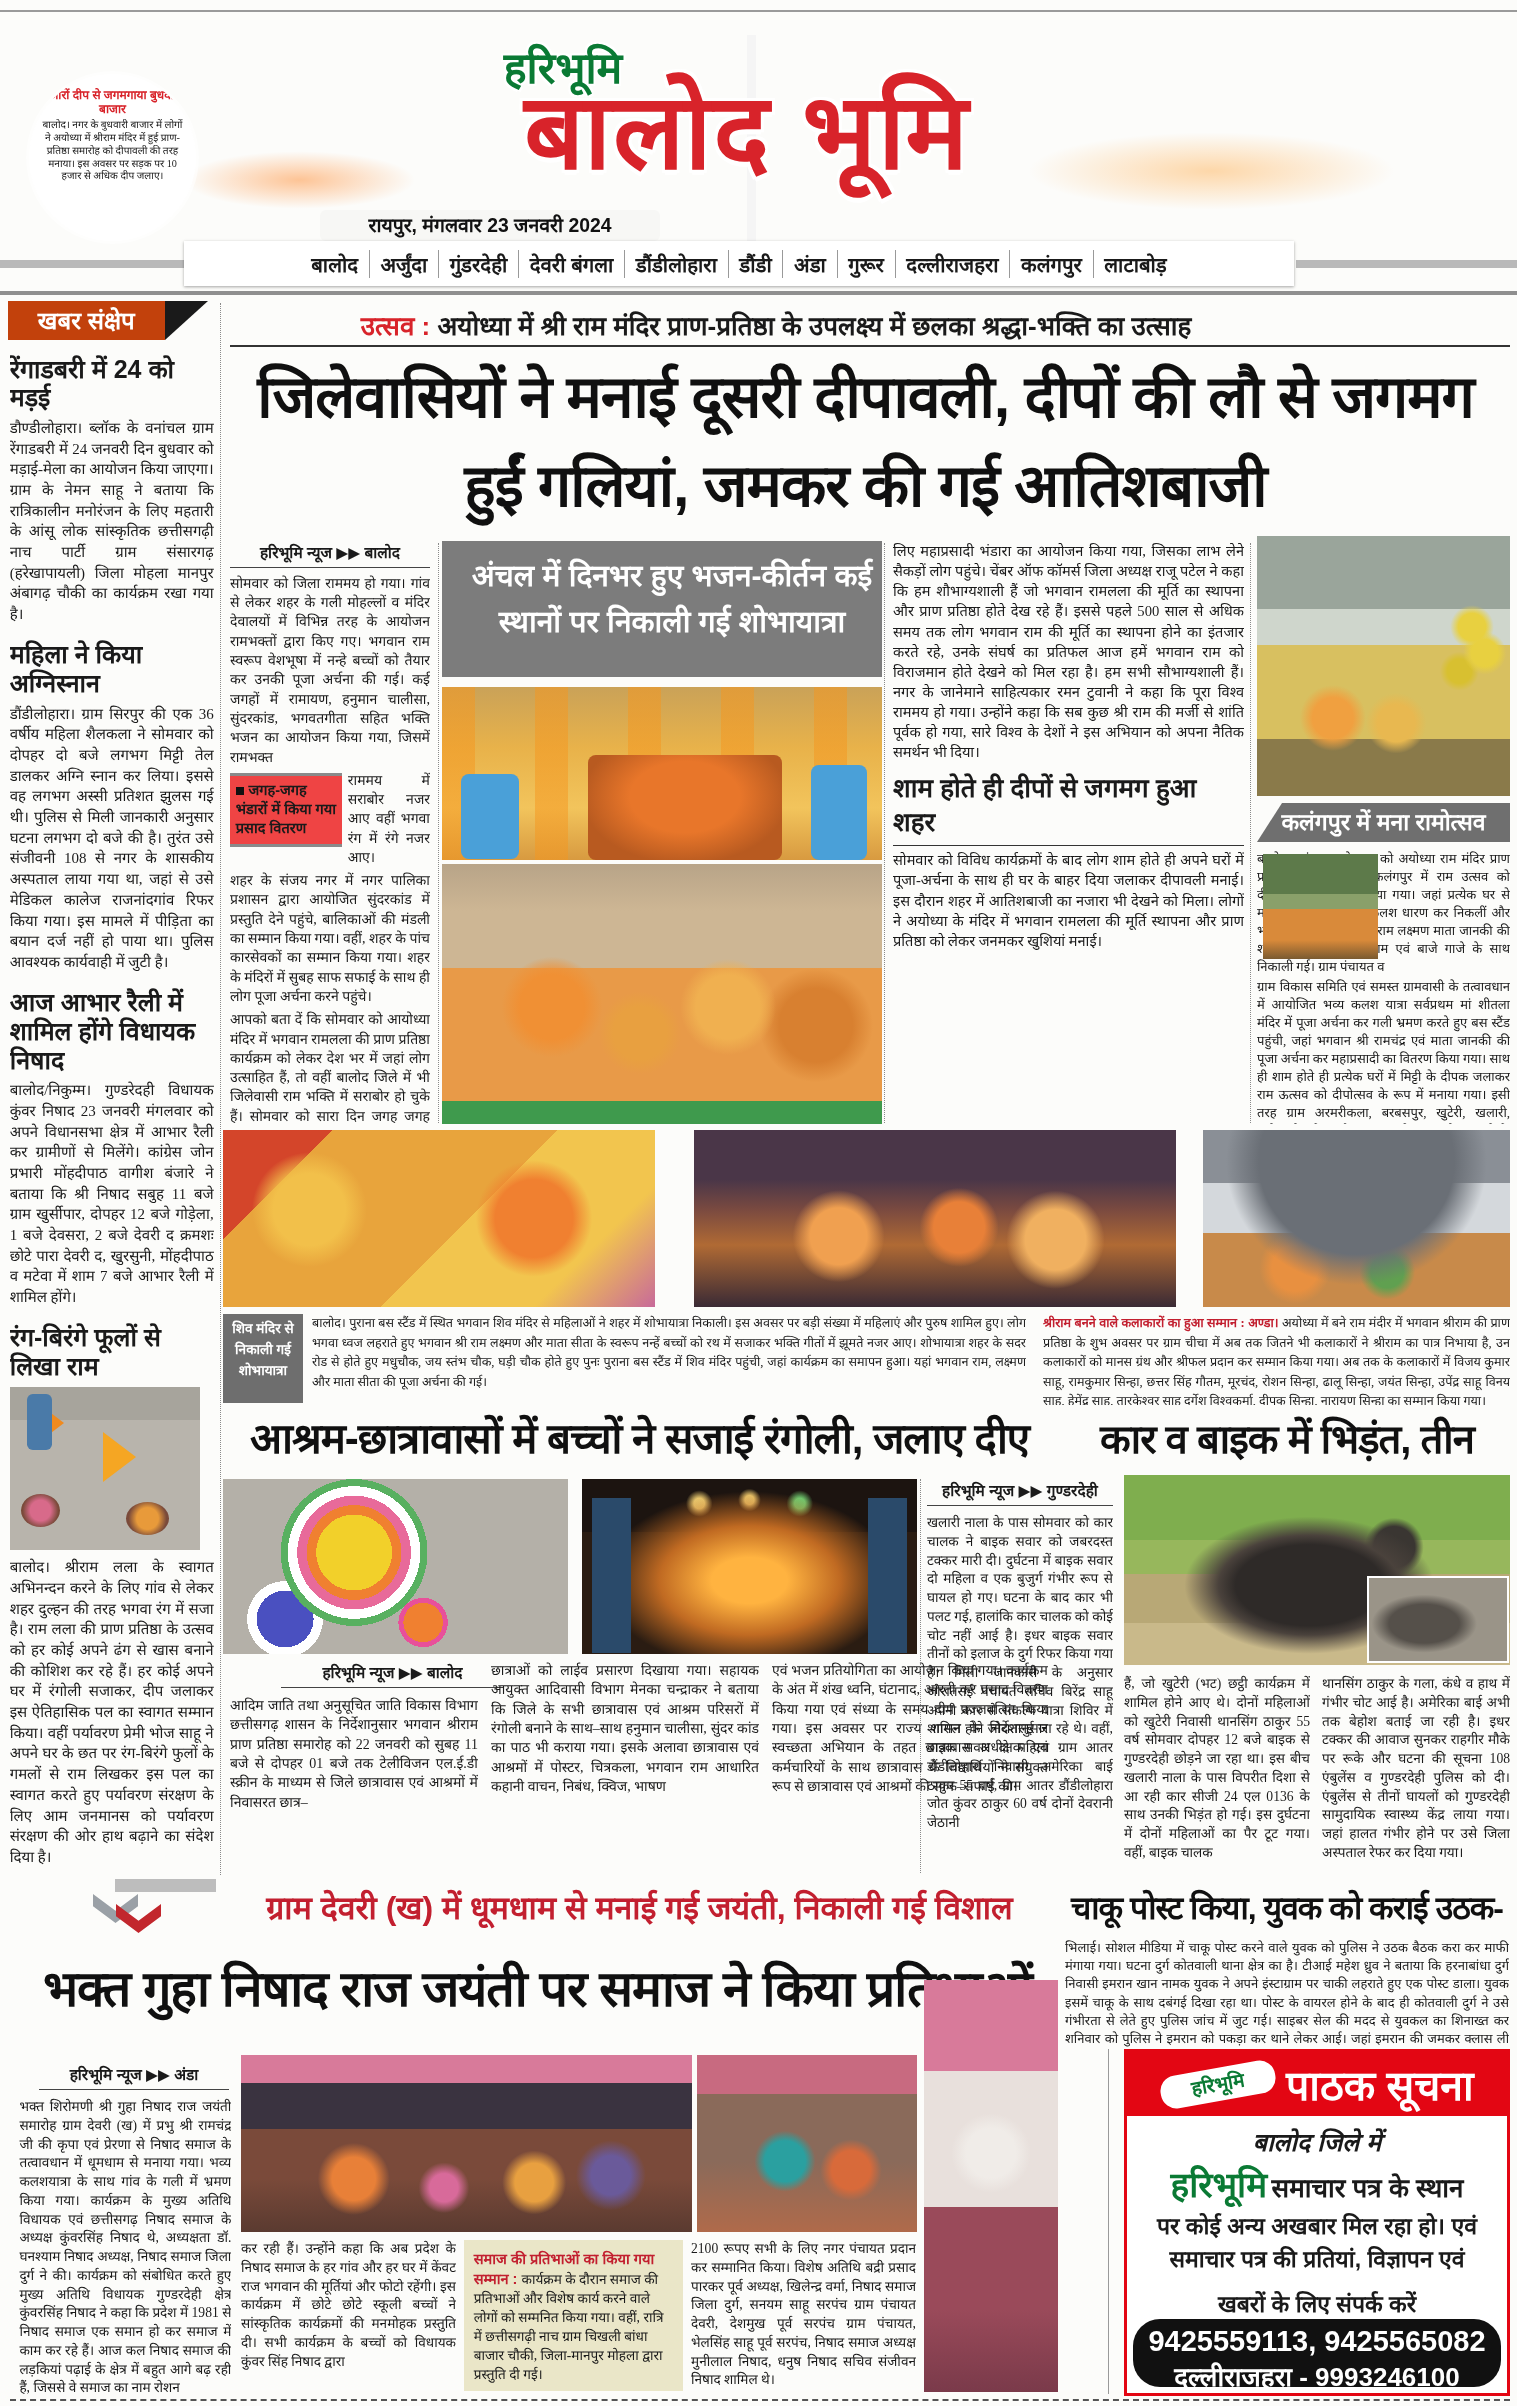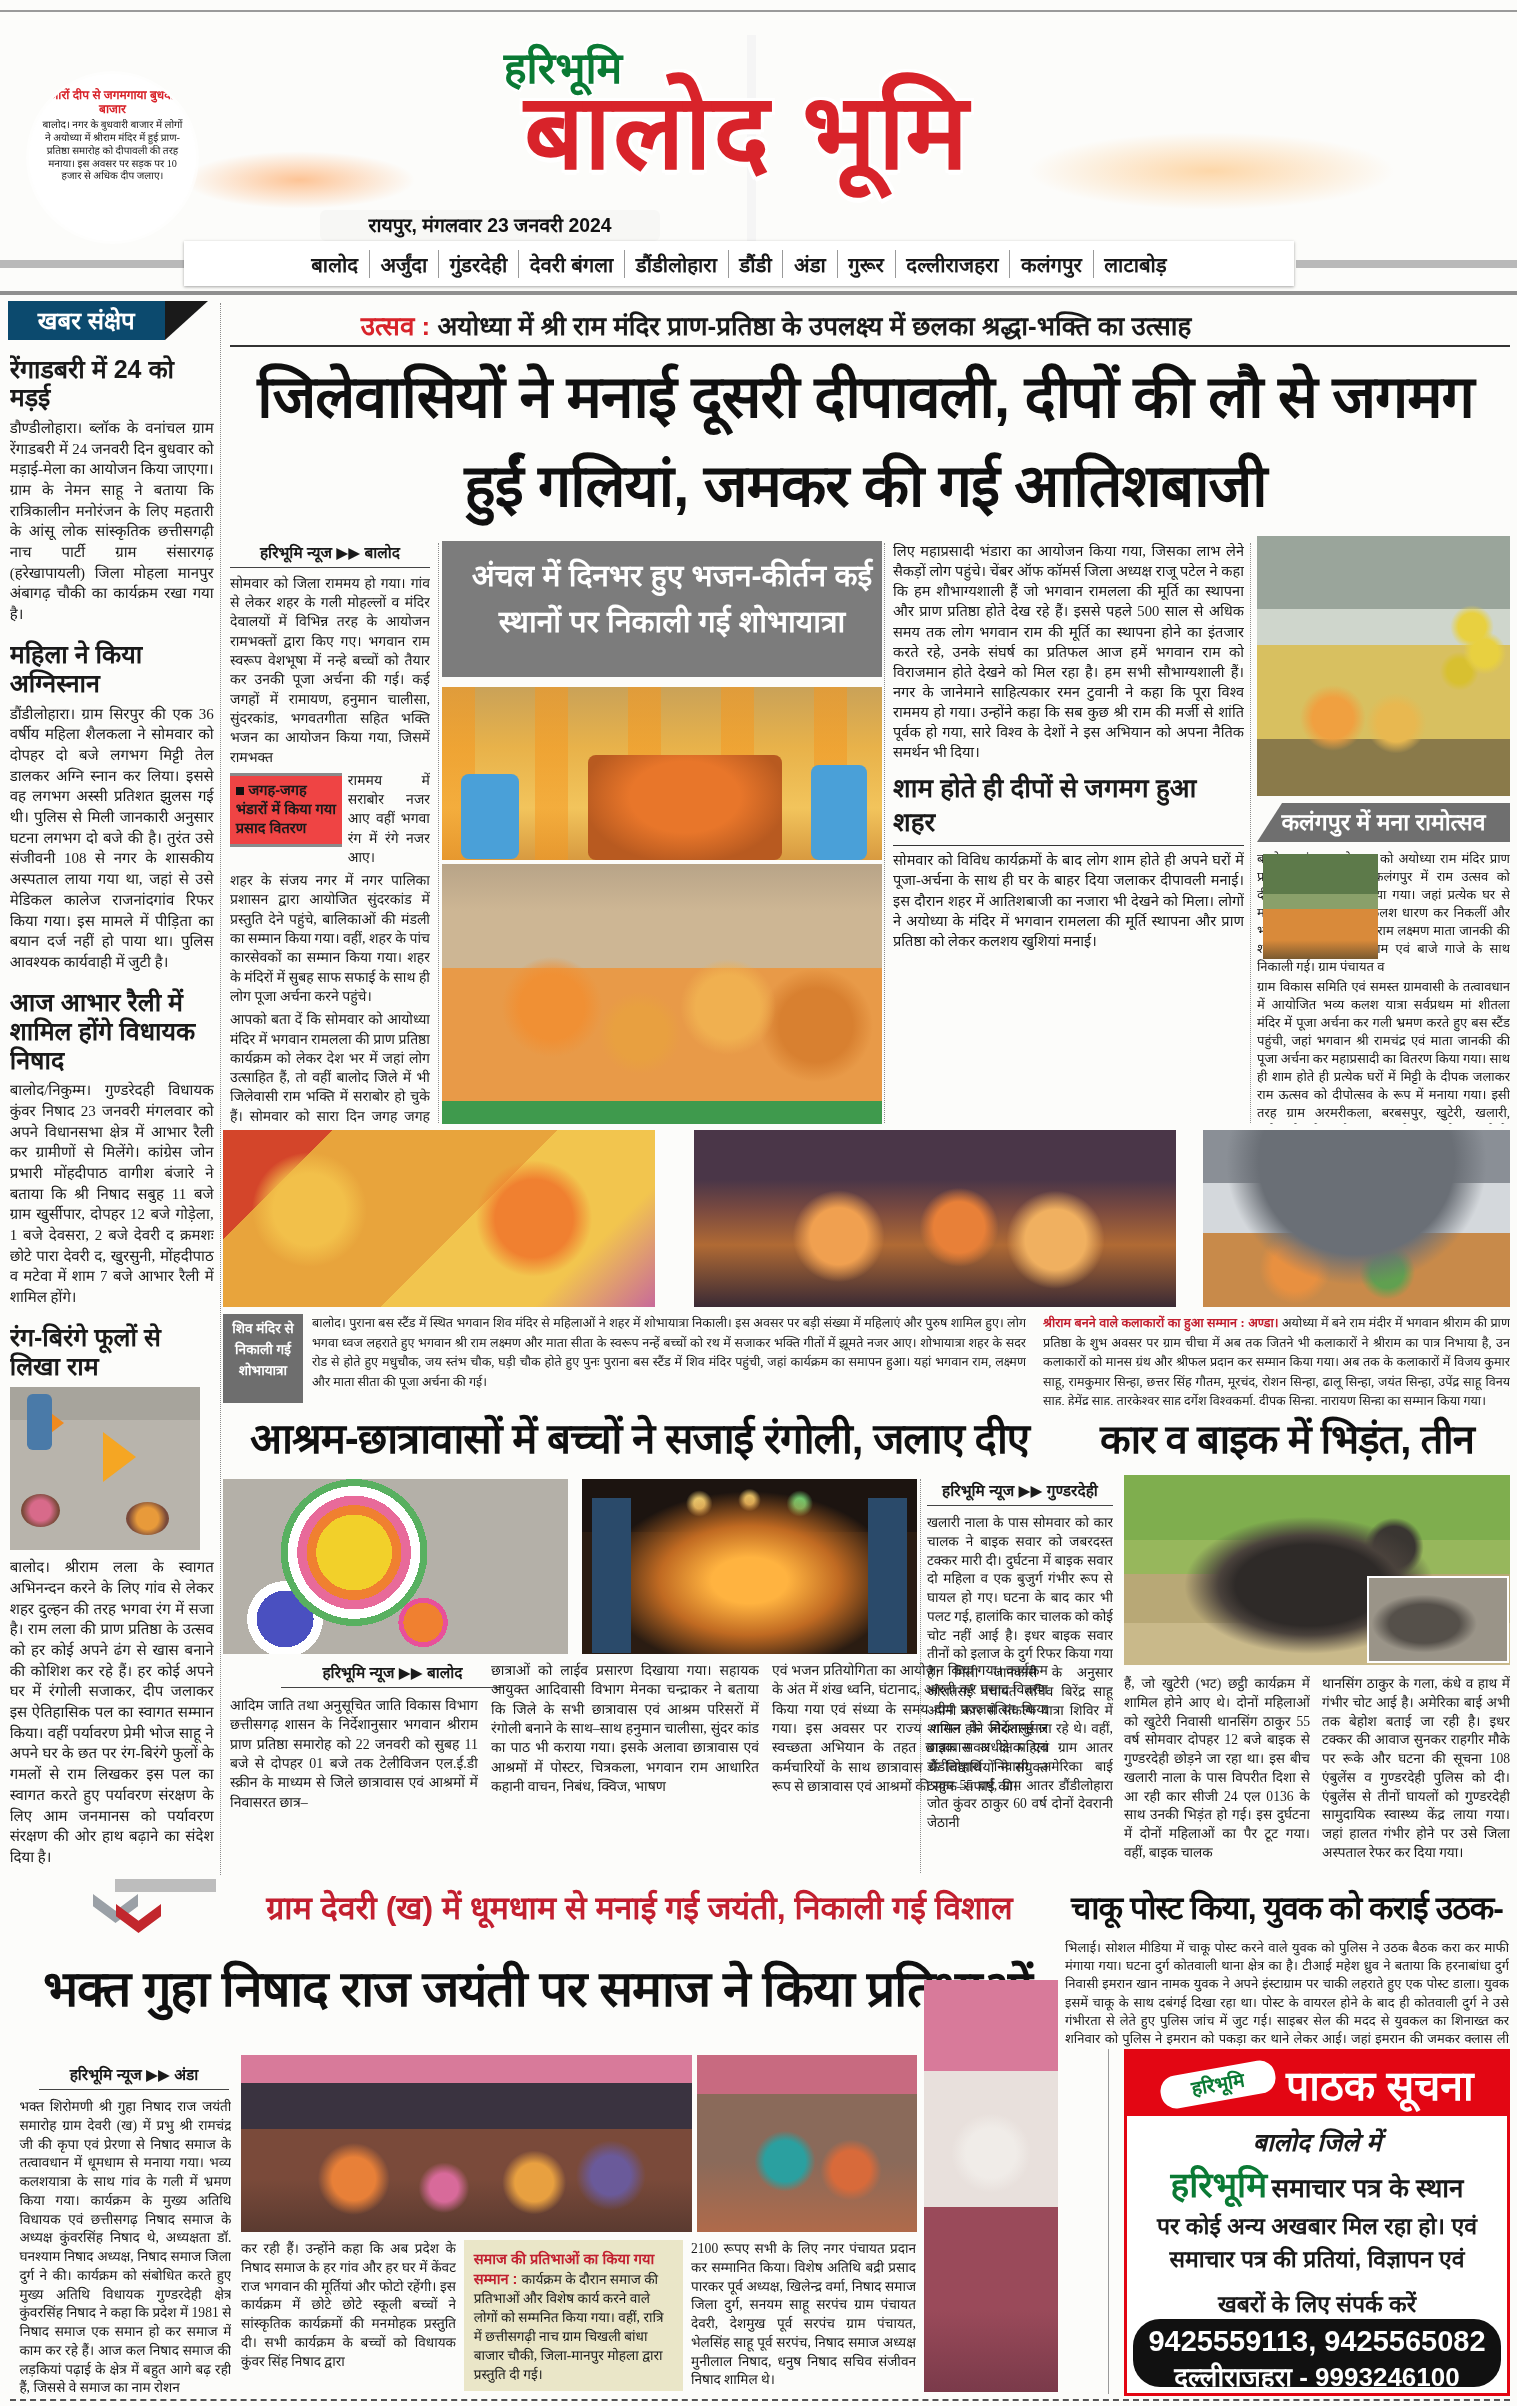--- a/index.html
+++ b/index.html
@@ -71,21 +71,21 @@
     <span style="padding:0 10.7px;border-right:1px solid #999;">अंडा</span>
     <span style="padding:0 10.7px;border-right:1px solid #999;">गुरूर</span>
     <span style="padding:0 10.7px;border-right:1px solid #999;">दल्लीराजहरा</span>
     <span style="padding:0 10.7px;border-right:1px solid #999;">कलंगपुर</span>
     <span style="padding:0 10.7px;">लाटाबोड़</span>
   </div>
   <div class="abs" style="left:0;top:291px;width:1518px;height:3.9px;background:#8f8f8f;"></div>
 
   <div class="abs dotv" style="left:220px;top:303px;height:1572px;"></div>
 
-  <div class="abs" style="left:7.8px;top:301px;width:157px;height:39px;background:#0c4a6e;color:#fff;
+  <div class="abs" style="left:7.8px;top:301px;width:157px;height:39px;background:#c2410c;color:#fff;
               font-family:'Liberation Sans',sans-serif;font-weight:900;font-size:24px;line-height:39px;text-align:center;">
     <span>खबर संक्षेप</span>
   </div>
   <div class="abs" style="left:165px;top:301px;width:0;height:0;border-top:39px solid #1a1a1a;border-right:43px solid transparent;"></div>
 
   <div class="abs wrap" style="left:9.7px;top:345px;width:204px;height:1528px;">
     <div>
       <div class="sb-title" style="font-size:25px;">रेंगाडबरी में 24 को मड़ई</div>
       <div class="bodytxt" style="font-size:15px;">डौण्डीलोहारा। ब्लॉक के वनांचल ग्राम रेंगाडबरी में 24 जनवरी दिन बुधवार को मड़ाई-मेला का आयोजन किया जाएगा। ग्राम के नेमन साहू ने बताया कि रात्रिकालीन मनोरंजन के लिए महतारी के आंसू लोक सांस्कृतिक छत्तीसगढ़ी नाच पार्टी ग्राम संसारगढ़ (हरेखापायली) जिला मोहला मानपुर अंबागढ़ चौकी का कार्यक्रम रखा गया है।</div>
     </div>
@@ -157,21 +157,21 @@
               background:
               radial-gradient(circle at 25% 55%, #f09034 0 9%, transparent 14%),
               radial-gradient(circle at 45% 65%, #e8a040 0 9%, transparent 14%),
               radial-gradient(circle at 65% 55%, #f0b050 0 10%, transparent 15%),
               radial-gradient(circle at 85% 62%, #d88030 0 9%, transparent 14%),
               linear-gradient(0deg,#3f9a4d 0 9%, #e89a48 9% 60%, #cdb694 60% 82%, #b8a488 100%);"></div>
 
   <div class="abs wrap" style="left:893px;top:541px;width:351px;height:582px;">
     <div class="bodytxt" style="font-size:14.6px;">लिए महाप्रसादी भंडारा का आयोजन किया गया, जिसका लाभ लेने सैकड़ों लोग पहुंचे। चेंबर ऑफ कॉमर्स जिला अध्यक्ष राजू पटेल ने कहा कि हम शौभाग्यशाली हैं जो भगवान रामलला की मूर्ति का स्थापना और प्राण प्रतिष्ठा होते देख रहे हैं। इससे पहले 500 साल से अधिक समय तक लोग भगवान राम की मूर्ति का स्थापना होने का इंतजार करते रहे, उनके संघर्ष का प्रतिफल आज हमें भगवान राम को विराजमान होते देखने को मिल रहा है। हम सभी सौभाग्यशाली हैं। नगर के जानेमाने साहित्यकार रमन टुवानी ने कहा कि पूरा विश्व राममय हो गया। उन्होंने कहा कि सब कुछ श्री राम की मर्जी से शांति पूर्वक हो गया, सारे विश्व के देशों ने इस अभियान को अपना नैतिक समर्थन भी दिया।</div>
     <div style="font-family:'Liberation Sans',sans-serif;font-weight:900;font-size:26px;line-height:1.3;margin:9.7px 0 3.9px 0;border-bottom:1.9px solid #333;padding-bottom:5.8px;">शाम होते ही दीपों से जगमग हुआ शहर</div>
-    <div class="bodytxt" style="font-size:14.6px;">सोमवार को विविध कार्यक्रमों के बाद लोग शाम होते ही अपने घरों में पूजा-अर्चना के साथ ही घर के बाहर दिया जलाकर दीपावली मनाई। इस दौरान शहर में आतिशबाजी का नजारा भी देखने को मिला। लोगों ने अयोध्या के मंदिर में भगवान रामलला की मूर्ति स्थापना और प्राण प्रतिष्ठा को लेकर कलशय खुशियां मनाई।</div>
+    <div class="bodytxt" style="font-size:14.6px;">सोमवार को विविध कार्यक्रमों के बाद लोग शाम होते ही अपने घरों में पूजा-अर्चना के साथ ही घर के बाहर दिया जलाकर दीपावली मनाई। इस दौरान शहर में आतिशबाजी का नजारा भी देखने को मिला। लोगों ने अयोध्या के मंदिर में भगवान रामलला की मूर्ति स्थापना और प्राण प्रतिष्ठा को लेकर जनमकर खुशियां मनाई।</div>
   </div>
 
   <div class="photo" style="left:1257px;top:536px;width:253px;height:260px;
               background:
               radial-gradient(circle at 85% 35%, #e8d040 0 5%, transparent 8%),
               radial-gradient(circle at 90% 45%, #e8d040 0 5%, transparent 8%),
               radial-gradient(circle at 80% 52%, #d8c030 0 5%, transparent 8%),
               radial-gradient(circle at 30% 70%, #f0a040 0 8%, transparent 13%),
               radial-gradient(circle at 55% 72%, #e8b850 0 8%, transparent 13%),
               linear-gradient(180deg,#9aa59b 0 28%, #cfd6cc 28% 42%, #d8c060 42% 78%, #8a7a4a 78% 100%);"></div>

